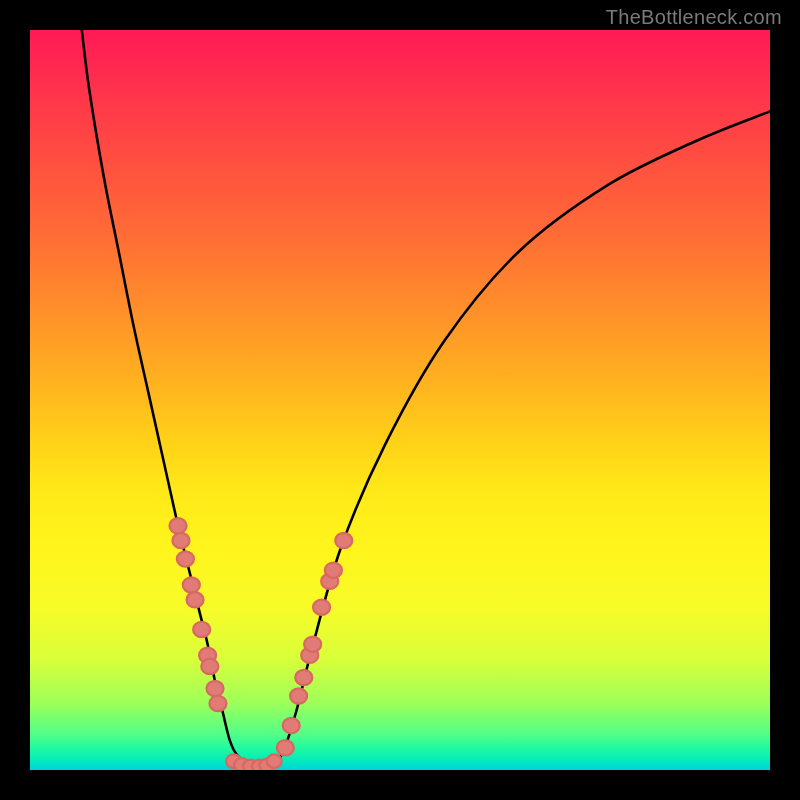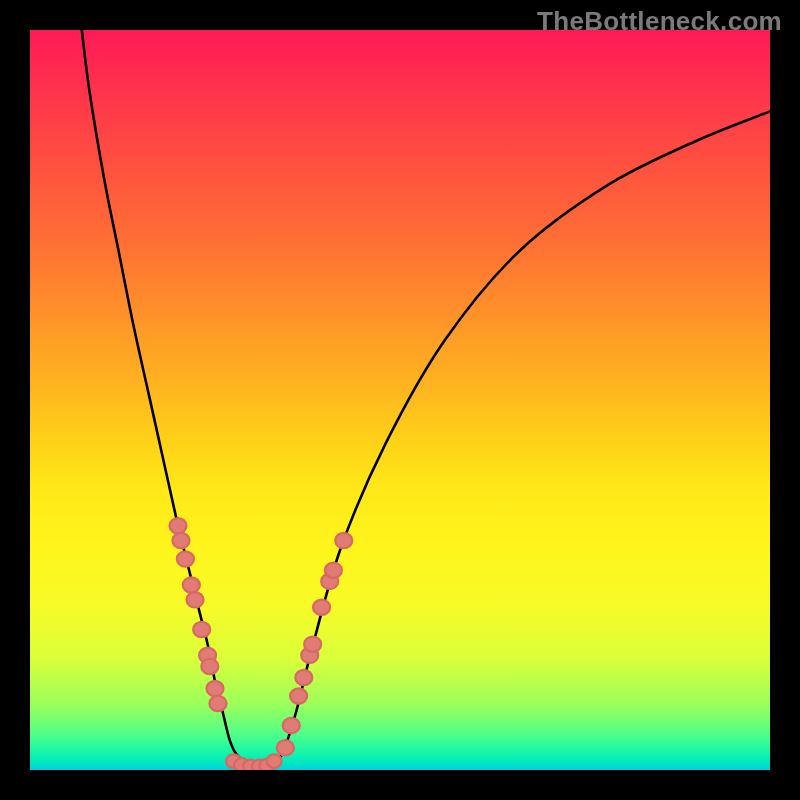--- a/index.html
+++ b/index.html
@@ -45,22 +45,22 @@
       #17f7a6 97.5%,
       #00e7c2 99%,
       #02d0df 100%
     );
   }
   .watermark {
     position: absolute;
     top: 6px;
     right: 18px;
     color: #7a7a7a;
-    font-size: 26px;
-    font-weight: 700;
+    font-size: 20px;
+    font-weight: 400;
     letter-spacing: 0.3px;
     user-select: none;
     z-index: 10;
   }
   svg.curve {
     position: absolute;
     inset: 0;
     width: 100%;
     height: 100%;
   }

